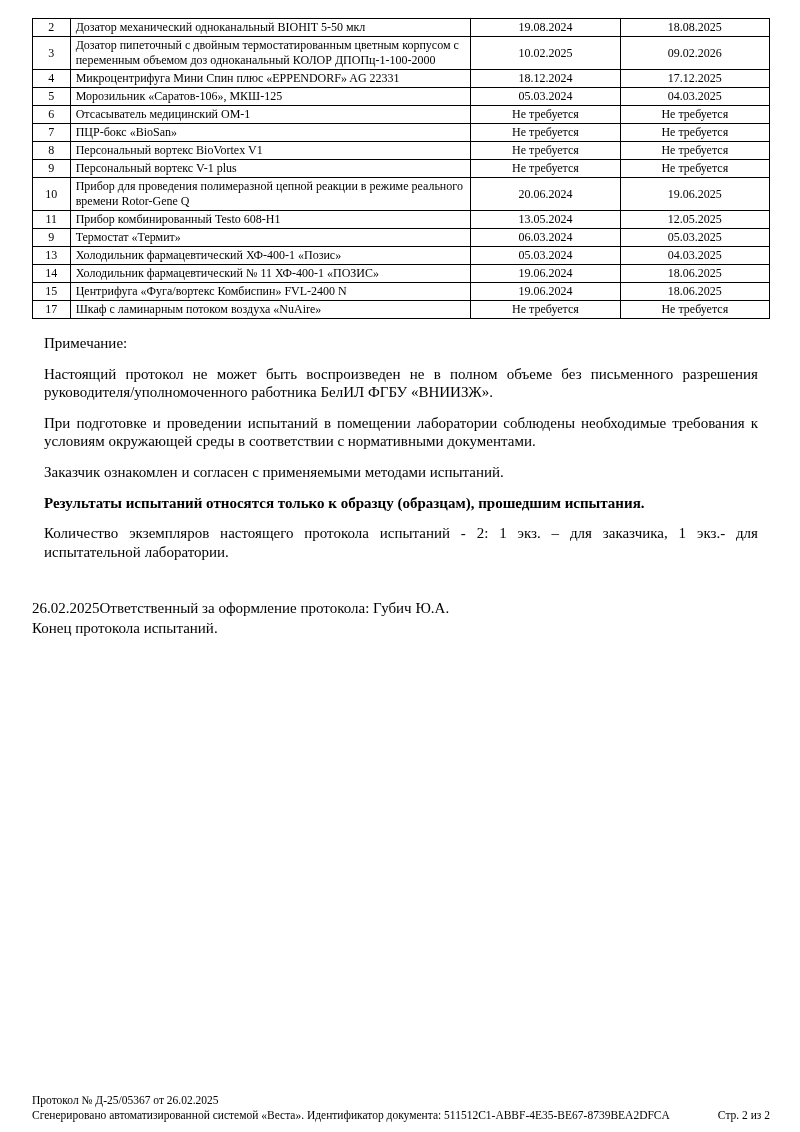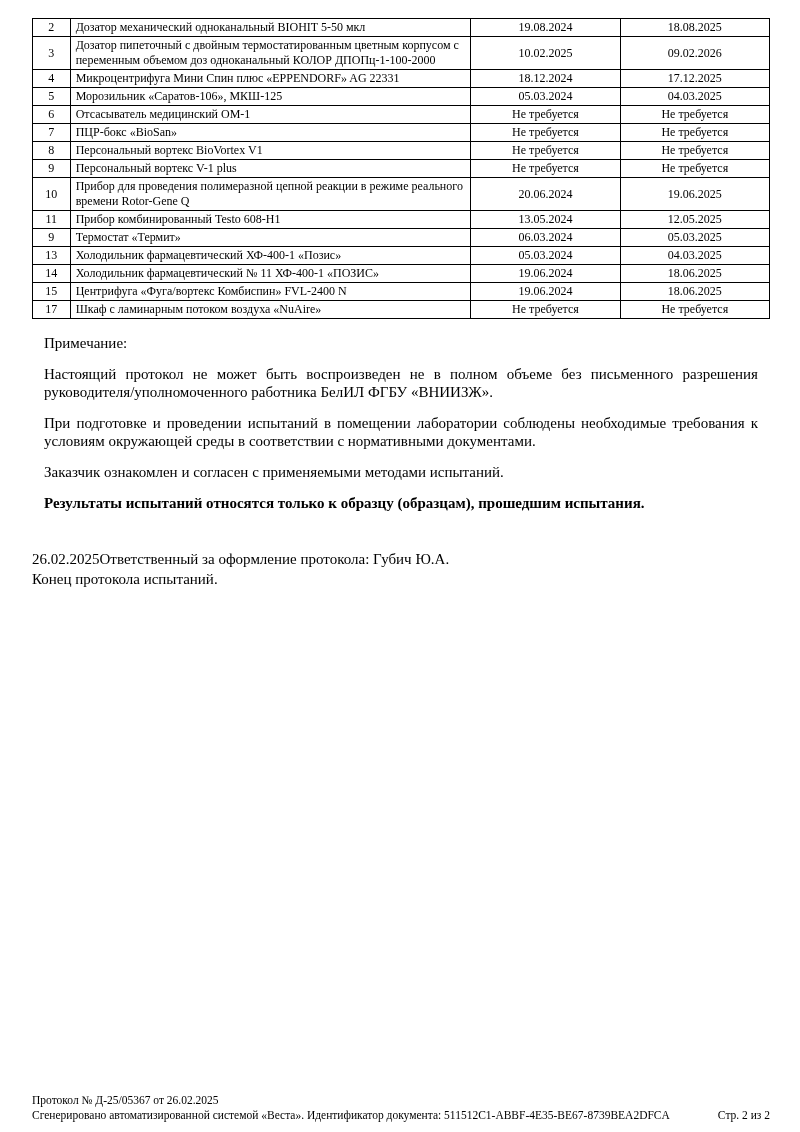--- a/index.html
+++ b/index.html
@@ -157,20 +157,21 @@
         </tr>
       </tbody>
   </table>
 
   <div class="notes">
     <p class="no-justify">Примечание:</p>
     <p>Настоящий протокол не может быть воспроизведен не в полном объеме без письменного разрешения руководителя/уполномоченного работника БелИЛ ФГБУ «ВНИИЗЖ».</p>
     <p>При подготовке и проведении испытаний в помещении лаборатории соблюдены необходимые требования к условиям окружающей среды в соответствии с нормативными документами.</p>
     <p>Заказчик ознакомлен и согласен с применяемыми методами испытаний.</p>
     <p class="bold">Результаты испытаний относятся только к образцу (образцам), прошедшим испытания.</p>
+    <p>Количество экземпляров настоящего протокола испытаний - 2: 1 экз. – для заказчика, 1 экз.- для испытательной лаборатории.</p>
   </div>
 
   <div class="sig">
     <span>26.02.2025</span>
     <span>Ответственный за оформление протокола: Губич Ю.А.</span>
   </div>
   <div class="end-line">Конец протокола испытаний.</div>
 
   <div class="footer">
     <div>Протокол № Д-25/05367 от 26.02.2025</div>

